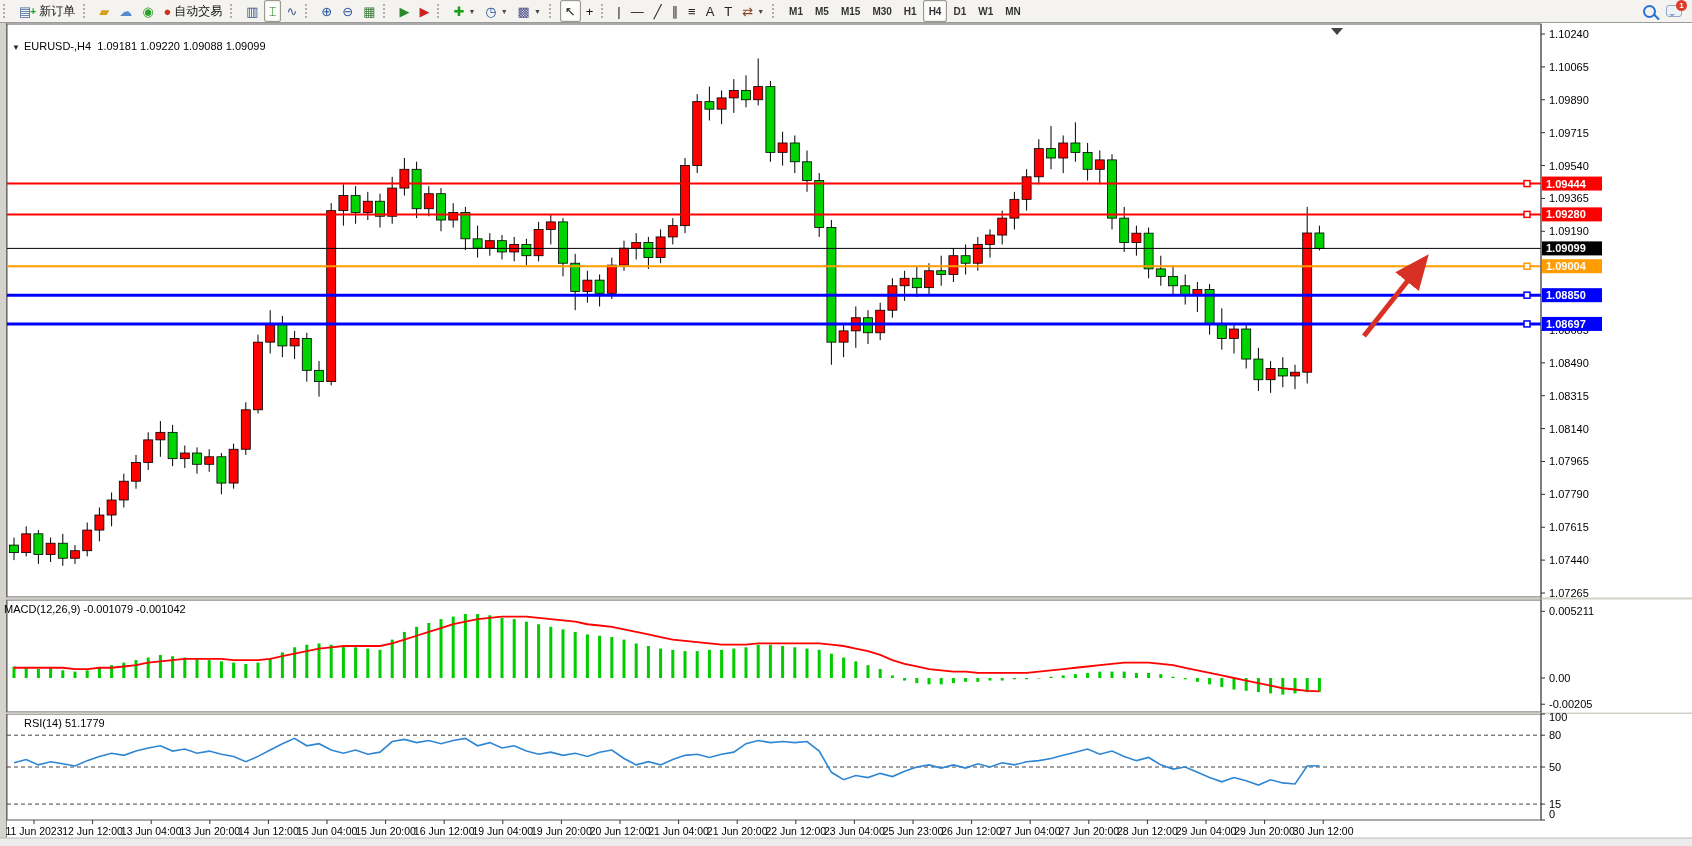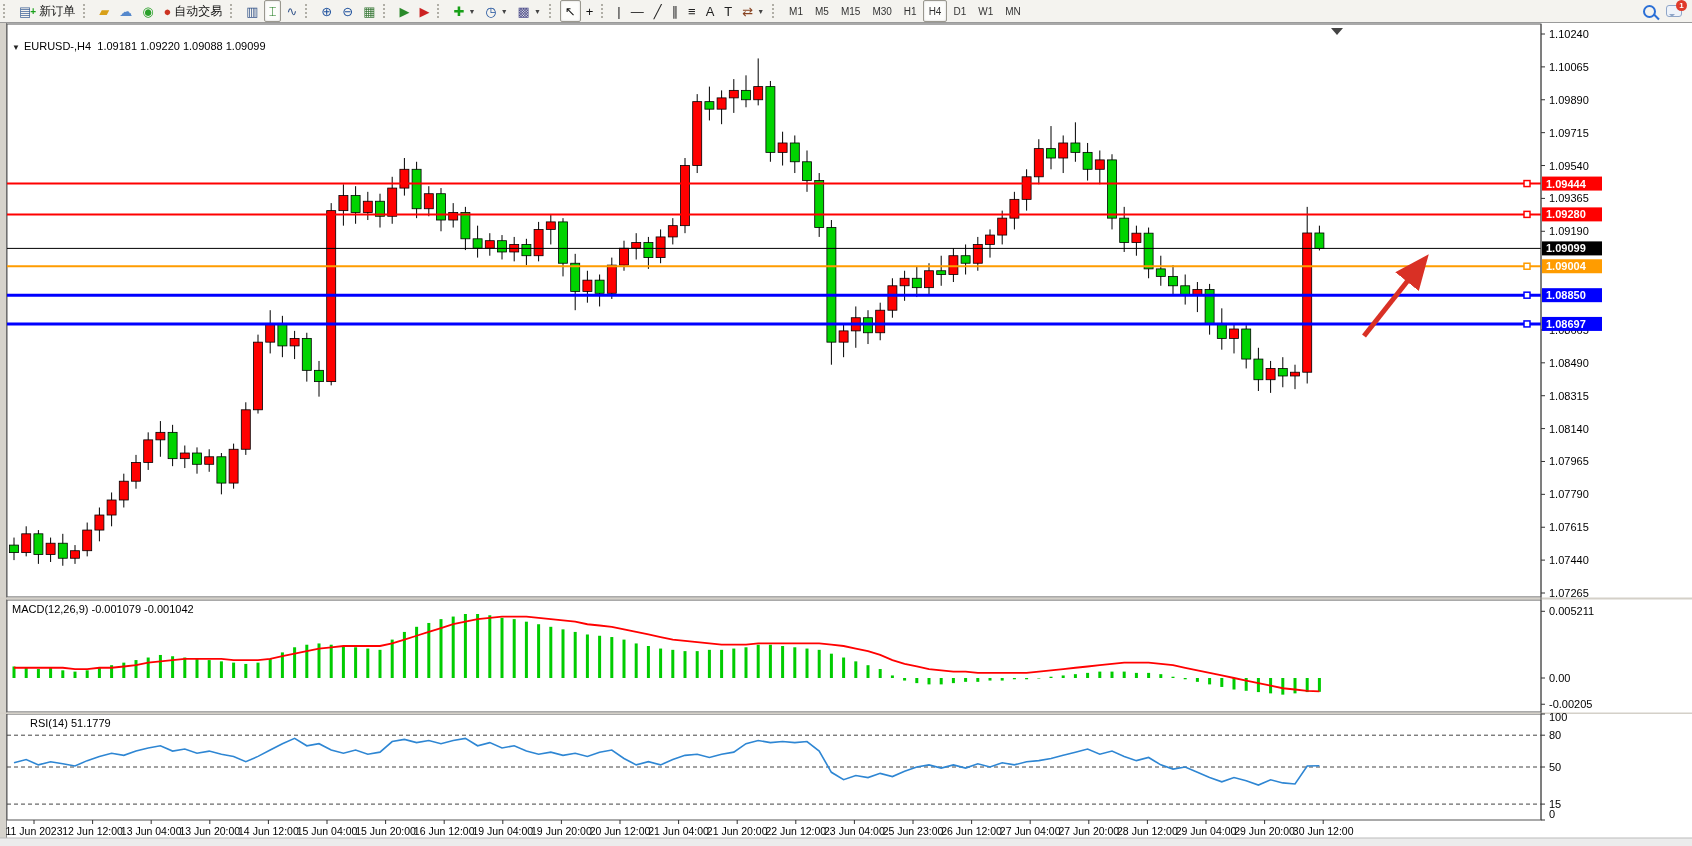--- a/index.html
+++ b/index.html
@@ -8,38 +8,38 @@
   .toolbar{position:absolute;left:0;top:0;width:1692px;height:22px;background:#f4f3ef;
     border-bottom:1px solid #b8b5ae;display:flex;align-items:center;font-size:12px;color:#111;}
   .tb-group{display:flex;align-items:center;height:22px;}
   .grip{width:5px;height:14px;border-left:2px dotted #b0aea6;margin:0 4px 0 3px;}
   .tb-btn{display:flex;align-items:center;gap:3px;padding:1px 4px;height:18px;border:1px solid transparent;
     border-radius:2px;cursor:default;white-space:nowrap;}
   .tb-btn.active{background:#fdfdfb;border:1px solid #9a988f;box-shadow:inset 0 0 2px #ccc;}
   .tb-btn .ic{font-size:13px;line-height:13px;display:inline-block;}
   .tb-btn .plus{color:#18a018;font-weight:bold;font-size:10px;margin-left:-4px;}
   .tb-btn .caret{font-size:7px;color:#444;margin-left:1px;}
-  .tf .tb-btn{font-size:10px;font-weight:normal;color:#333;padding:1px 5px;}
+  .tf .tb-btn{font-size:10px;font-weight:bold;color:#333;padding:1px 5px;}
   .tb-right{margin-left:auto;display:flex;align-items:center;gap:10px;padding-right:10px;}
   .lens{width:9px;height:9px;border:2px solid #2a6fd6;border-radius:50%;position:relative;display:inline-block;}
   .lens::after{content:"";position:absolute;width:7px;height:2px;background:#2a6fd6;transform:rotate(45deg);
     right:-6px;bottom:-2px;}
   .bubble{width:14px;height:10px;background:#eef3fa;border:1px solid #8fa6c8;border-radius:3px;position:relative;display:inline-block;}
   .bubble::after{content:"";position:absolute;left:2px;bottom:-4px;border:3px solid transparent;border-top-color:#8fa6c8;}
   .badge{position:absolute;right:-6px;top:-6px;background:#e03a2a;color:#fff;font-size:8px;font-weight:bold;
     width:11px;height:11px;border-radius:50%;display:flex;align-items:center;justify-content:center;}
   
   .chart-region{position:absolute;left:0;top:22px;width:1692px;height:824px;background:#fff;}
   svg text{font-family:"Liberation Sans","DejaVu Sans",sans-serif;}
   .overlay{position:absolute;font-size:11px;color:#000;white-space:nowrap;}
   #title{left:12px;top:18px;}
   #title .tri{font-size:8px;color:#222;margin-right:4px;}
   #title b{font-weight:normal;}
-  #macd-label{left:12px;top:581px;}
-  #rsi-label{left:30px;top:695px;}
+  #macd-label{left:4px;top:581px;}
+  #rsi-label{left:24px;top:695px;}
 </style>
 </head>
 <body>
 
 <div class="toolbar" id="toolbar">
   <div class="tb-group">
       <span class="grip"></span>
       <div class="tb-btn">
         <span class="ic" style="color: rgb(68, 103, 154);">▤</span>
         <span class="plus">+</span>

